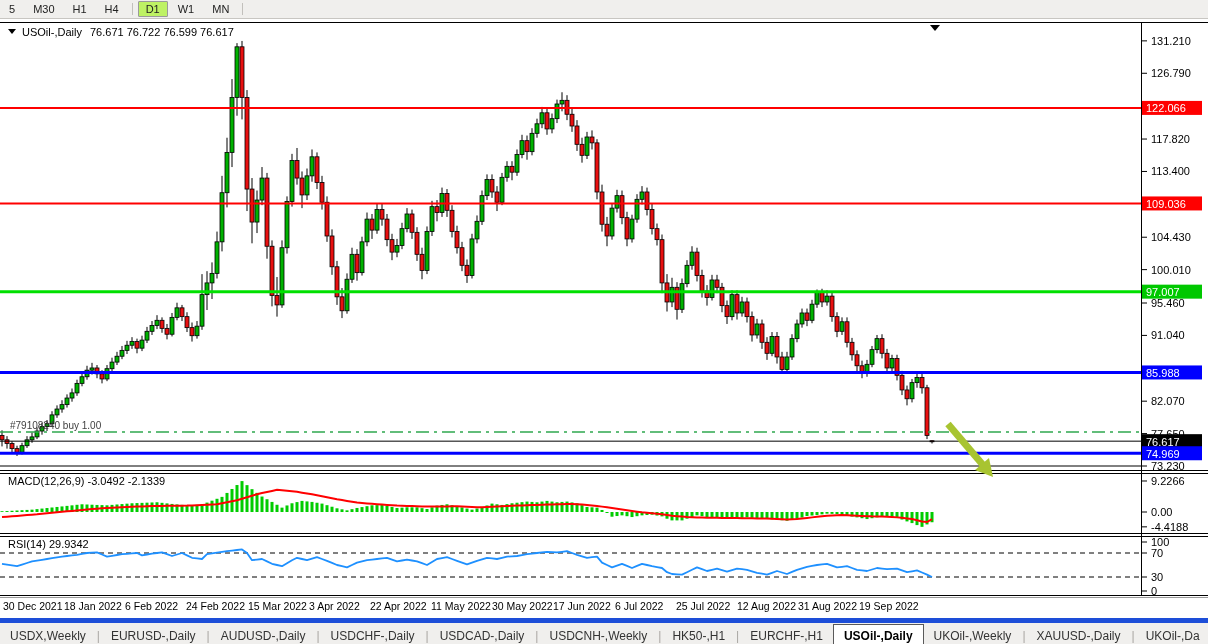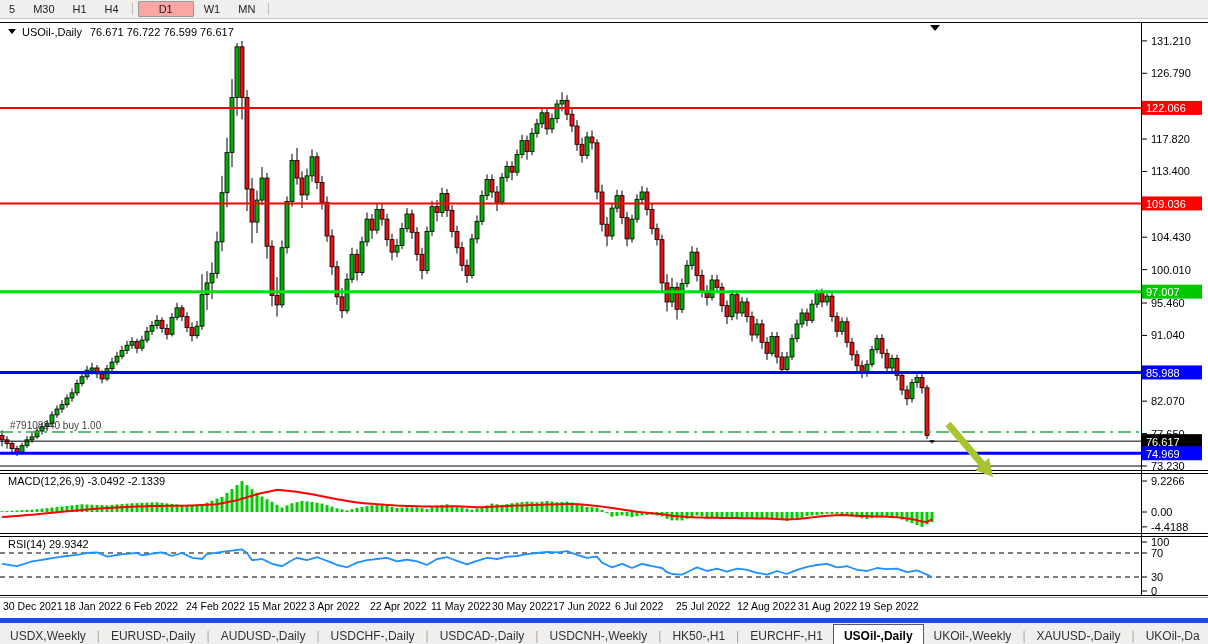--- a/index.html
+++ b/index.html
@@ -2,21 +2,21 @@
 <html><head>
 <meta charset="utf-8">
 <style>
   html,body{margin:0;padding:0;background:#d8d8d8;}
   #app{position:relative;width:1208px;height:644px;background:#ffffff;overflow:hidden;
        font-family:"Liberation Sans",sans-serif;-webkit-font-smoothing:none;}
   
   #toolbar{position:absolute;left:0;top:0;width:1208px;height:18px;background:#f0efed;
            border-bottom:1px solid #c8c6c2;display:flex;align-items:center;font-size:11px;color:#222;}
   .tf-btn{padding:1px 8px;margin:0 1px;cursor:default;line-height:14px;}
-  .tf-btn.active{background:#fca5a5;border:1px solid #9a9a9a;border-radius:1px;padding:0 20px;}
+  .tf-btn.active{background:#bef264;border:1px solid #9a9a9a;border-radius:1px;padding:0 7px;}
   .tf-sep{width:1px;height:12px;background:#c2c0bc;margin:0 4px;}
   
   #tabbar{position:absolute;left:0;top:618px;width:1208px;height:26px;background:#f0efed;
           border-top:5px solid #1d4ed8;display:flex;align-items:center;font-size:12px;color:#333;}
   .tab{padding:3px 10px;white-space:nowrap;cursor:default;}
   .tab.active{background:#ffffff;border:1px solid #5a5a5a;border-bottom:1px solid #ffffff;
               font-weight:bold;color:#000;margin-top:-2px;padding-top:4px;}
   .tab-sep{color:#a9a7a3;margin:0 1px;}
   #tab-arrows{margin-left:auto;margin-right:6px;display:flex;gap:8px;font-size:10px;color:#222;}
   #tab-arrows span{cursor:default;}

